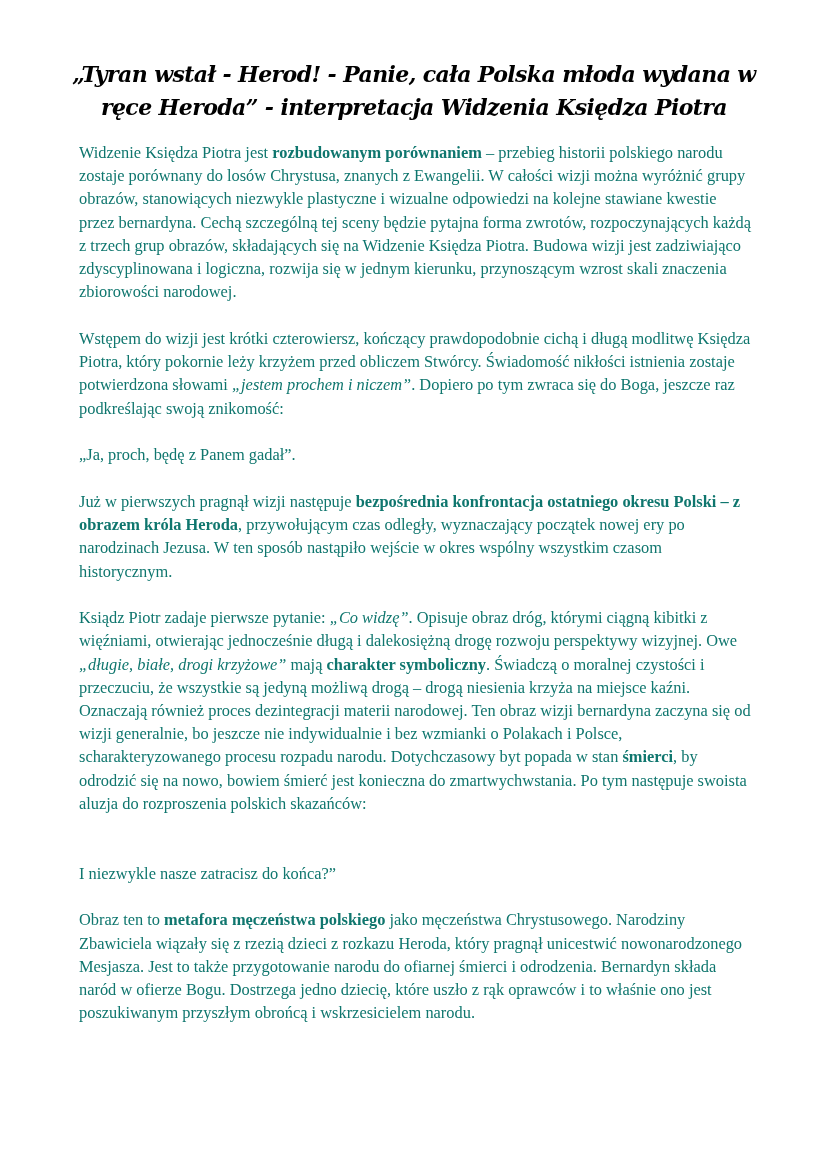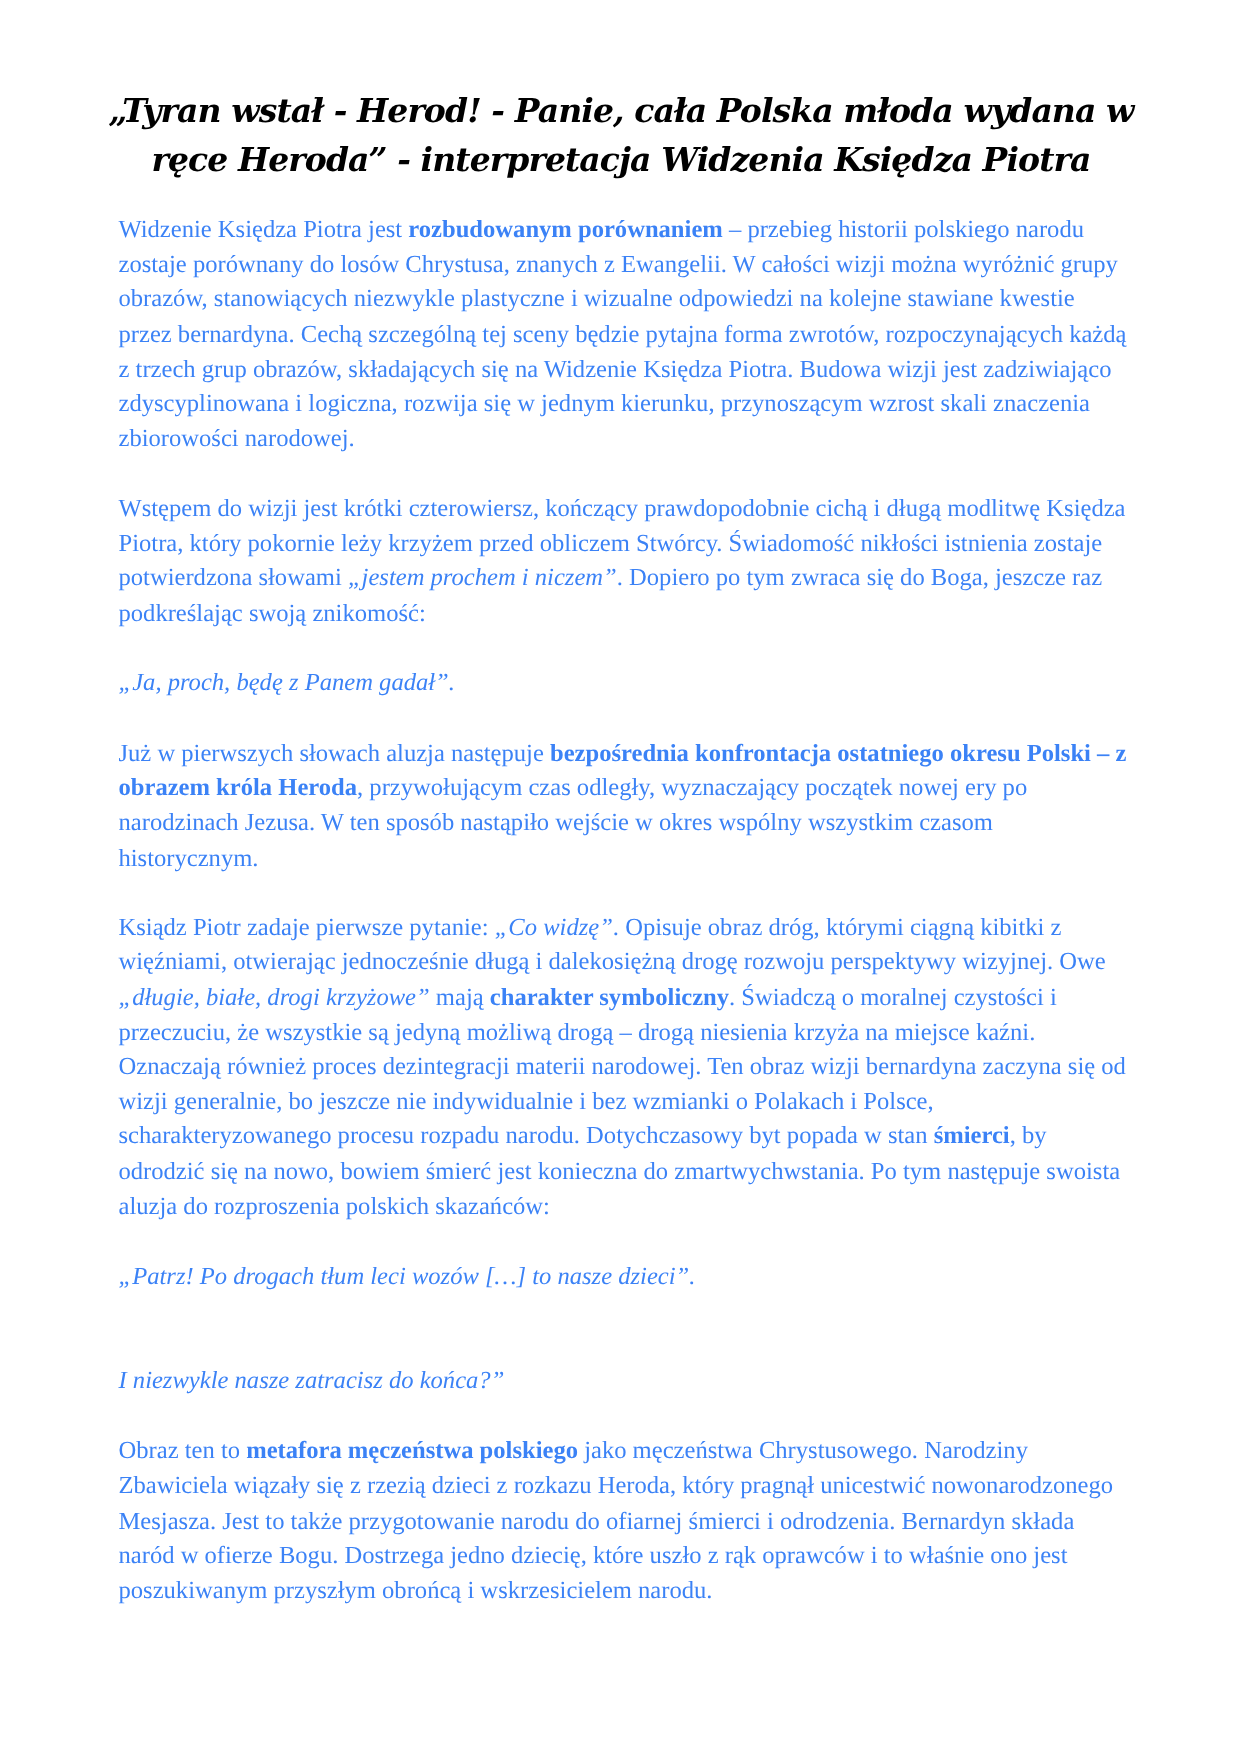--- a/index.html
+++ b/index.html
@@ -37,27 +37,26 @@
       margin: 0;
     }
     .body-text {
       position: absolute;
       left: 79px;
       top: 141px;
       width: 672px;
       font-family: "Liberation Serif", serif;
       font-size: 16.4px;
       line-height: 23.2px;
-      color: #3b82f6;
+      color: #0f766e;
     }
     .para {
       margin: 0 0 23.5px 0;
     }
     .quote {
-      font-style: italic;
     }
     .inline-quote {
       font-style: italic;
     }
     b, .bold {
       font-weight: bold;
     }
   </style>
 </head>
 <body>
@@ -67,25 +66,24 @@
   <h1 class="title">„Tyran wstał - Herod! - Panie, cała Polska młoda wydana w ręce Heroda” - interpretacja Widzenia Księdza Piotra</h1>
 
   <div class="body-text">
 
     <p class="para"><span>Widzenie Księdza Piotra jest </span><b>rozbudowanym porównaniem</b><span> – przebieg historii polskiego narodu zostaje porównany do losów Chrystusa, znanych z Ewangelii. W całości wizji można wyróżnić grupy obrazów, stanowiących niezwykle plastyczne i wizualne odpowiedzi na kolejne stawiane kwestie przez bernardyna. Cechą szczególną tej sceny będzie pytajna forma zwrotów, rozpoczynających każdą z trzech grup obrazów, składających się na Widzenie Księdza Piotra. Budowa wizji jest zadziwiająco zdyscyplinowana i logiczna, rozwija się w jednym kierunku, przynoszącym wzrost skali znaczenia zbiorowości narodowej.</span></p>
 
     <p class="para"><span>Wstępem do wizji jest krótki czterowiersz, kończący prawdopodobnie cichą i długą modlitwę Księdza Piotra, który pokornie leży krzyżem przed obliczem Stwórcy. Świadomość nikłości istnienia zostaje potwierdzona słowami </span><i class="inline-quote">„jestem prochem i niczem”</i><span>. Dopiero po tym zwraca się do Boga, jeszcze raz podkreślając swoją znikomość:</span></p>
 
     <p class="para quote">„Ja, proch, będę z Panem gadał”.</p>
 
-    <p class="para"><span>Już w pierwszych słowach aluzja następuje </span><b>bezpośrednia konfrontacja ostatniego okresu Polski – z obrazem króla Heroda</b><span>, przywołującym czas odległy, wyznaczający początek nowej ery po narodzinach Jezusa. W ten sposób nastąpiło wejście w okres wspólny wszystkim czasom historycznym.</span></p>
+    <p class="para"><span>Już w pierwszych pragnął wizji następuje </span><b>bezpośrednia konfrontacja ostatniego okresu Polski – z obrazem króla Heroda</b><span>, przywołującym czas odległy, wyznaczający początek nowej ery po narodzinach Jezusa. W ten sposób nastąpiło wejście w okres wspólny wszystkim czasom historycznym.</span></p>
 
     <p class="para"><span>Ksiądz Piotr zadaje pierwsze pytanie: </span><i class="inline-quote">„Co widzę”</i><span>. Opisuje obraz dróg, którymi ciągną kibitki z więźniami, otwierając jednocześnie długą i dalekosiężną drogę rozwoju perspektywy wizyjnej. Owe </span><i class="inline-quote">„długie, białe, drogi krzyżowe”</i><span> mają </span><b>charakter symboliczny</b><span>. Świadczą o moralnej czystości i przeczuciu, że wszystkie są jedyną możliwą drogą – drogą niesienia krzyża na miejsce kaźni. Oznaczają również proces dezintegracji materii narodowej. Ten obraz wizji bernardyna zaczyna się od wizji generalnie, bo jeszcze nie indywidualnie i bez wzmianki o Polakach i Polsce, scharakteryzowanego procesu rozpadu narodu. Dotychczasowy byt popada w stan </span><b>śmierci</b><span>, by odrodzić się na nowo, bowiem śmierć jest konieczna do zmartwychwstania. Po tym następuje swoista aluzja do rozproszenia polskich skazańców:</span></p>
 
-    <p class="para quote">„Patrz! Po drogach tłum leci wozów […] to nasze dzieci”.</p>
 
 
     <p class="para quote"><br><span>I niezwykle nasze zatracisz do końca?”</span></p>
 
     <p class="para"><span>Obraz ten to </span><b>metafora męczeństwa polskiego</b><span> jako męczeństwa Chrystusowego. Narodziny Zbawiciela wiązały się z rzezią dzieci z rozkazu Heroda, który pragnął unicestwić nowonarodzonego Mesjasza. Jest to także przygotowanie narodu do ofiarnej śmierci i odrodzenia. Bernardyn składa naród w ofierze Bogu. Dostrzega jedno dziecię, które uszło z rąk oprawców i to właśnie ono jest poszukiwanym przyszłym obrońcą i wskrzesicielem narodu.</span></p>
 
   </div>
 </div>
 
 </body></html>

